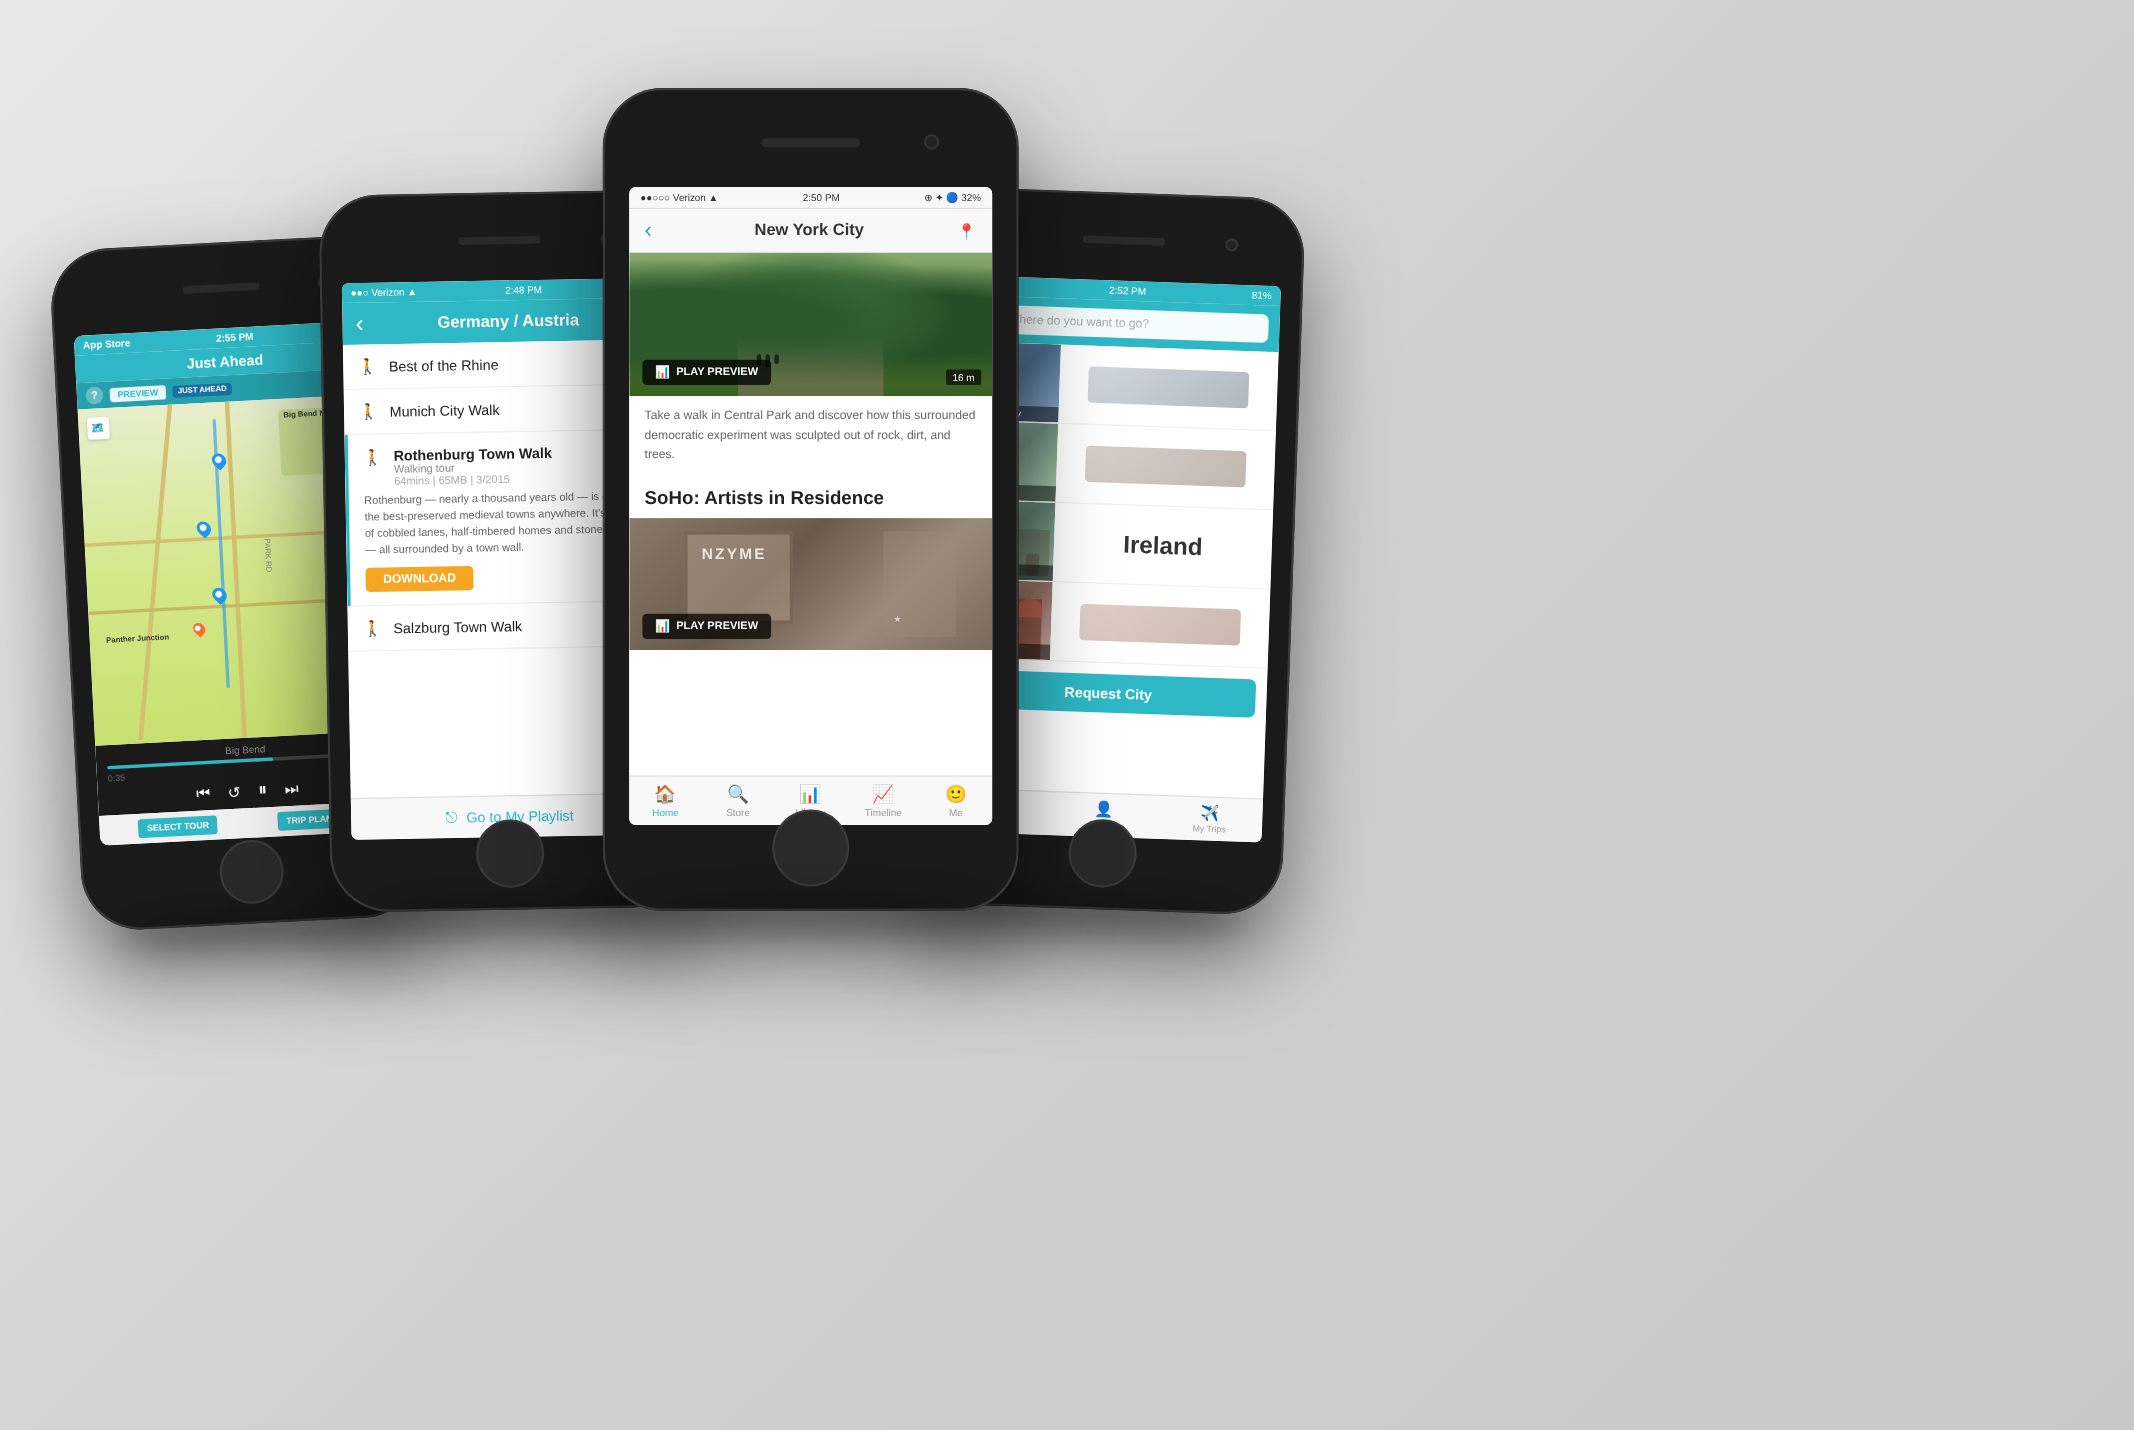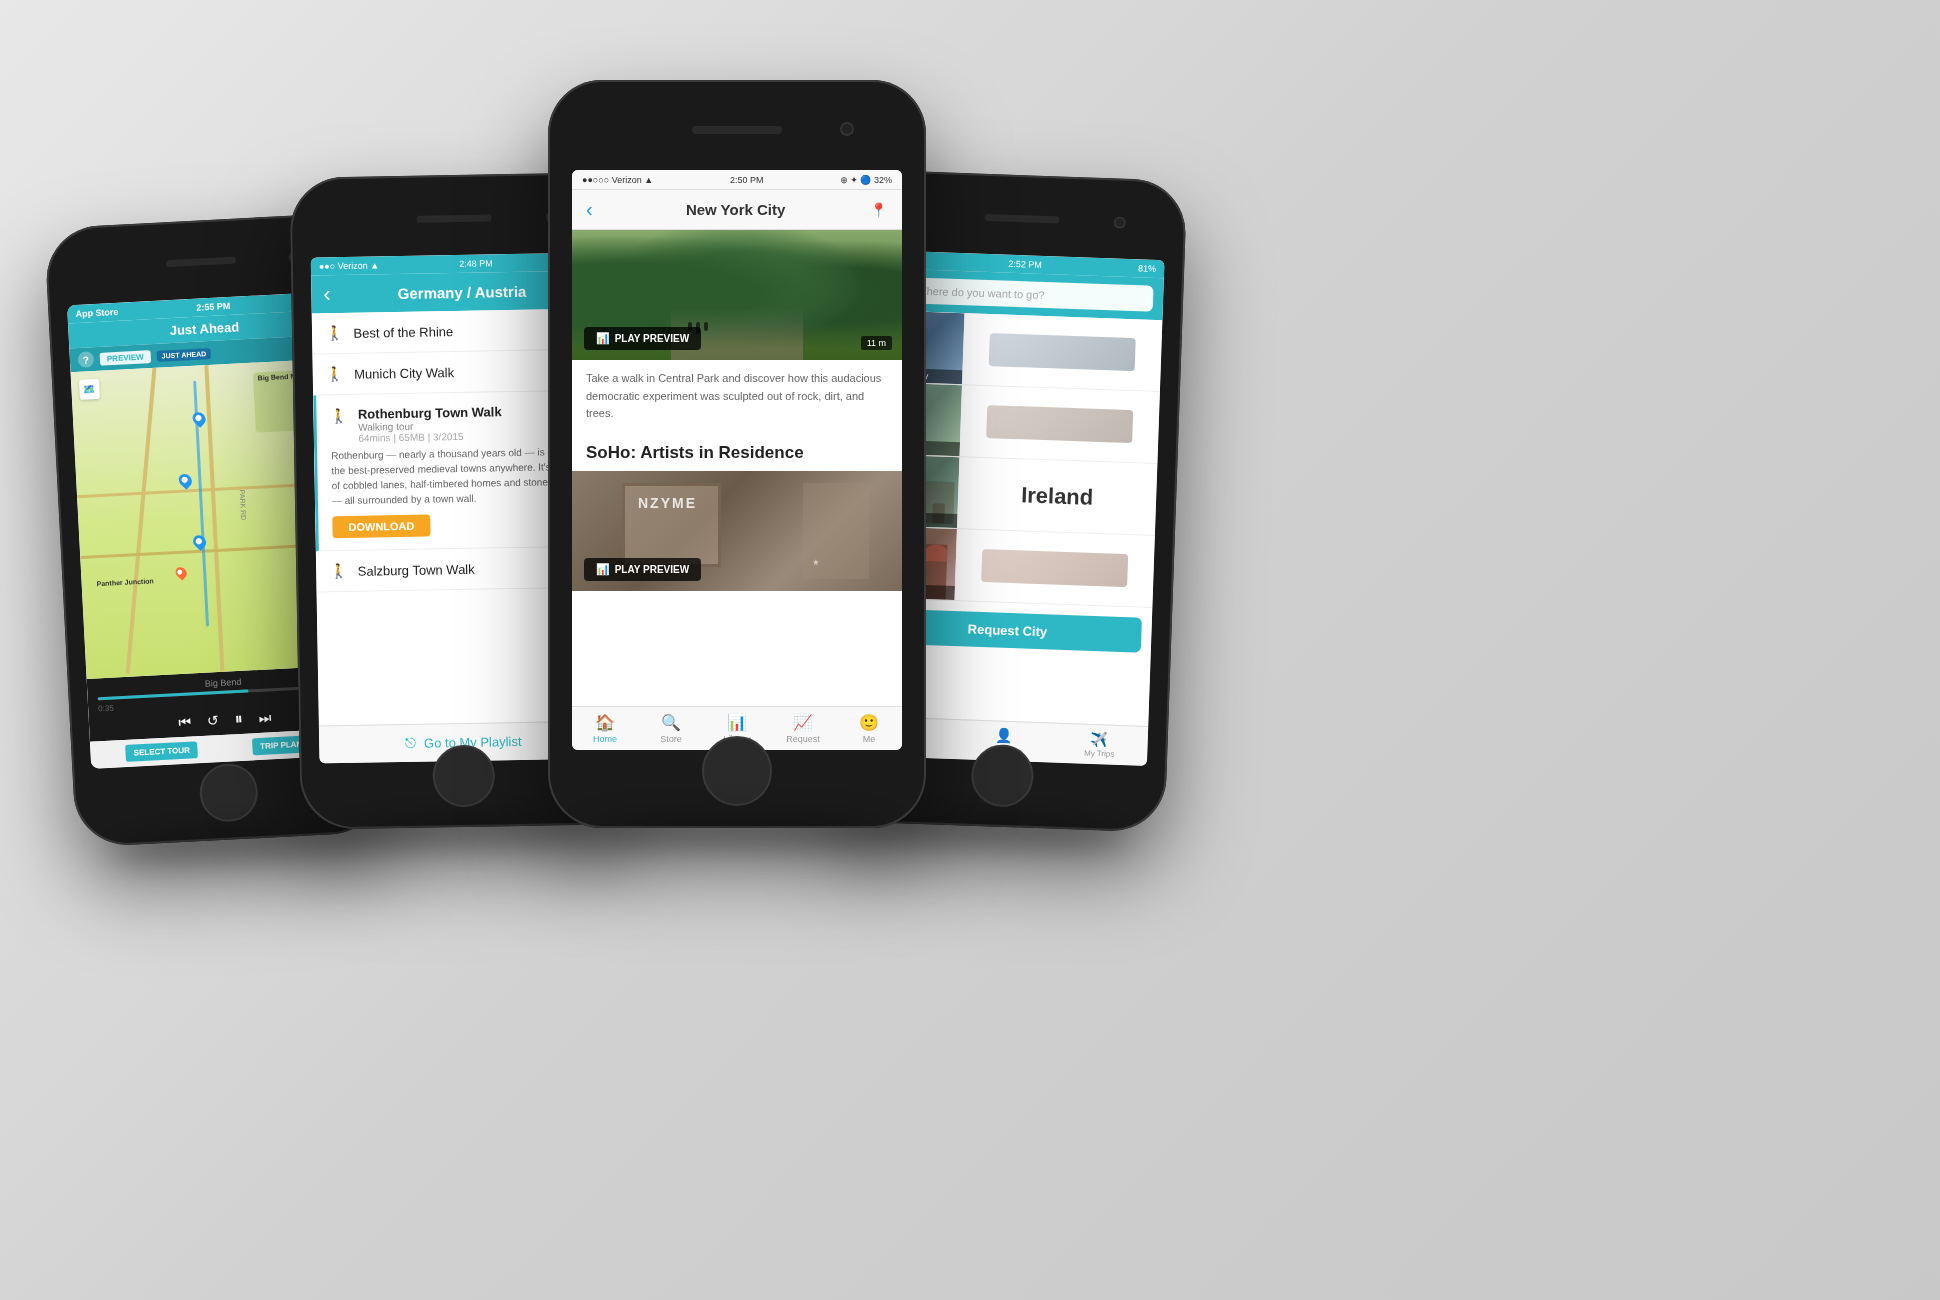--- a/index.html
+++ b/index.html
@@ -287,24 +287,24 @@
 
         <div style="position:absolute; bottom:20%; left:35%; display:flex; gap:4px;">
           <div style="width:4px; height:10px; background:rgba(0,0,0,0.6); border-radius:2px;"></div>
           <div style="width:4px; height:12px; background:rgba(0,0,0,0.6); border-radius:2px;"></div>
           <div style="width:4px; height:9px; background:rgba(0,0,0,0.6); border-radius:2px;"></div>
         </div>
         <div style="position:absolute; bottom:10px; left:12px; background:rgba(0,0,0,0.75); color:white; padding:5px 12px; border-radius:4px; font-size:10px; font-weight:700; display:flex; align-items:center; gap:5px; cursor:pointer;">
           <span style="font-size:11px;">📊</span>
           <span>PLAY PREVIEW</span>
         </div>
-        <div style="position:absolute; bottom:10px; right:10px; background:rgba(0,0,0,0.65); color:white; padding:2px 6px; border-radius:2px; font-size:9px;">11 m</div>
-      </div>
-
-      <p style="font-size:11px; color:#666; padding:10px 14px 14px; line-height:1.6;">Take a walk in Central Park and discover how this audacious democratic experiment was sculpted out of rock, dirt, and trees.</p>
+        <div style="position:absolute; bottom:10px; right:10px; background:rgba(0,0,0,0.65); color:white; padding:2px 6px; border-radius:2px; font-size:9px;">16 m</div>
+      </div>
+
+      <p style="font-size:11px; color:#666; padding:10px 14px 14px; line-height:1.6;">Take a walk in Central Park and discover how this surrounded democratic experiment was sculpted out of rock, dirt, and trees.</p>
 
       <div style="font-size:17px; font-weight:600; color:#222; padding:6px 14px 8px;">SoHo: Artists in Residence</div>
 
       <div style="width:100%; height:120px; position:relative; overflow:hidden;">
         <div style="position:absolute; width:100%; height:100%; background:linear-gradient(135deg, #8a7a6a 0%, #6a5a4a 40%, #9a8a7a 70%, #7a6a5a 100%);"></div>
 
         <div style="position:absolute; top:10%; left:15%; width:30%; height:70%; background:rgba(180,160,140,0.5); border:3px solid rgba(100,80,60,0.6);"></div>
         <div style="position:absolute; top:20%; left:20%; font-size:14px; font-weight:900; color:rgba(255,255,255,0.8); letter-spacing:2px;">NZYME</div>
         <div style="position:absolute; top:10%; right:10%; width:20%; height:80%; background:rgba(160,140,120,0.4);"></div>
         <div style="position:absolute; bottom:20%; right:25%; font-size:8px; color:rgba(255,255,255,0.6);">★</div>
@@ -324,21 +324,21 @@
       <div style="flex:1; display:flex; flex-direction:column; align-items:center; padding:6px 4px; font-size:9px; color:#999; gap:2px; cursor:pointer;">
         <span style="font-size:16px;">🔍</span>
         <span>Store</span>
       </div>
       <div style="flex:1; display:flex; flex-direction:column; align-items:center; padding:6px 4px; font-size:9px; color:#999; gap:2px; cursor:pointer;">
         <span style="font-size:16px;">📊</span>
         <span>Library</span>
       </div>
       <div style="flex:1; display:flex; flex-direction:column; align-items:center; padding:6px 4px; font-size:9px; color:#999; gap:2px; cursor:pointer;">
         <span style="font-size:16px;">📈</span>
-        <span>Request</span>
+        <span>Timeline</span>
       </div>
       <div style="flex:1; display:flex; flex-direction:column; align-items:center; padding:6px 4px; font-size:9px; color:#999; gap:2px; cursor:pointer;">
         <span style="font-size:16px;">🙂</span>
         <span>Me</span>
       </div>
     </div>
   </div>
 
   <div style="position:absolute; bottom:22px; left:50%; transform:translateX(-50%); width:70px; height:70px; border-radius:50%; background:#2a2a2a; border:2px solid #3a3a3a;"></div>
 </div>

